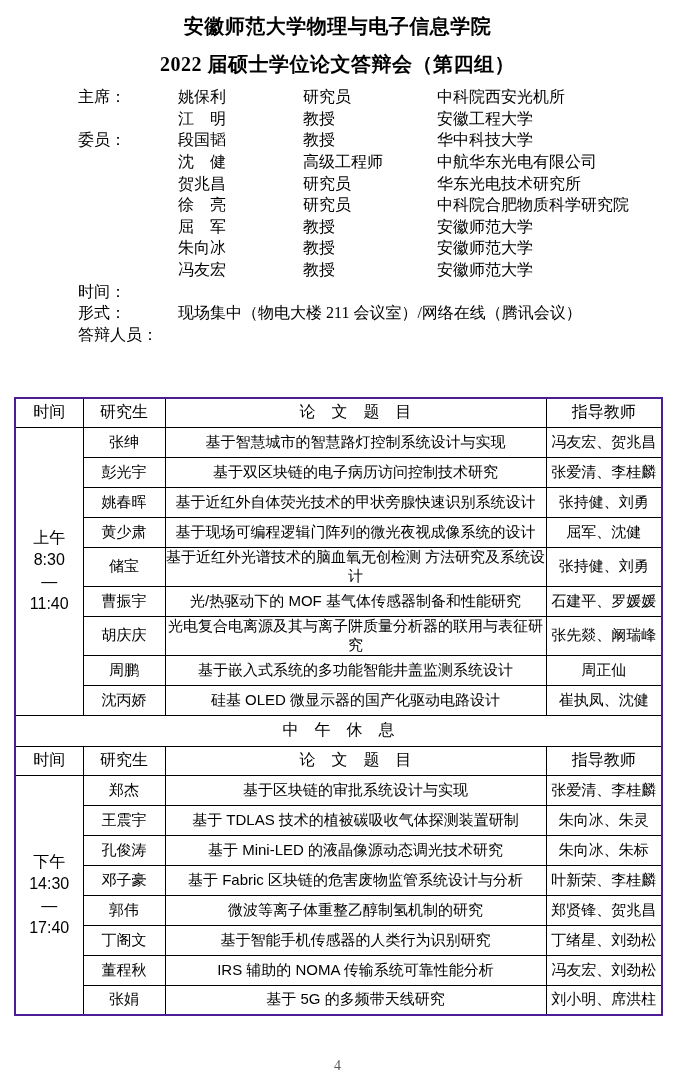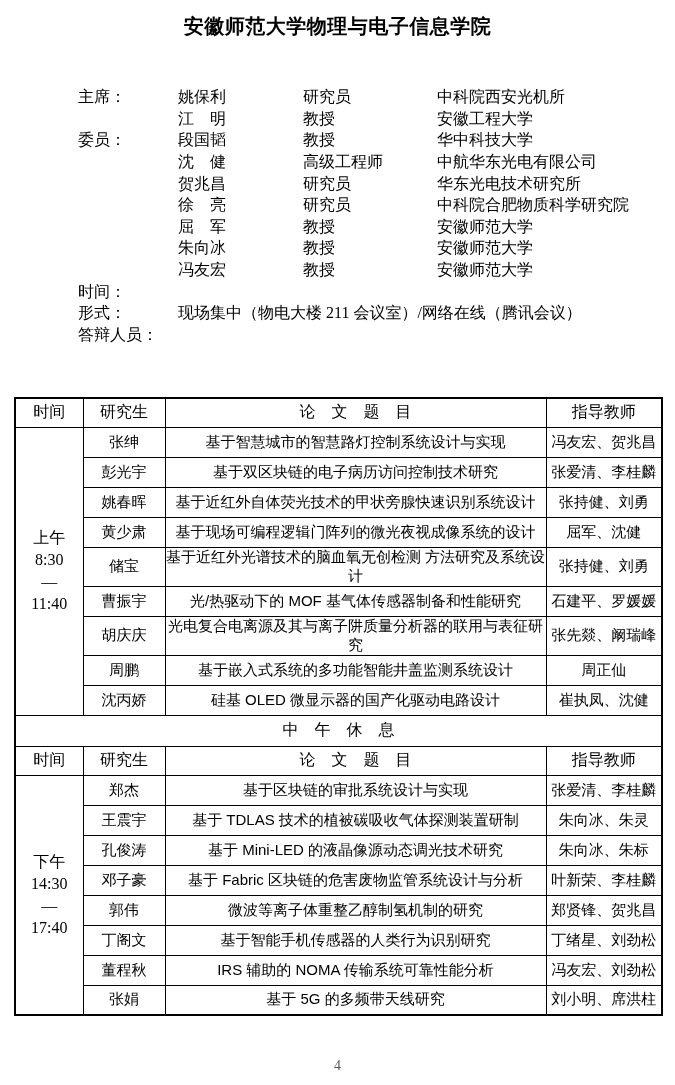--- a/index.html
+++ b/index.html
@@ -18,42 +18,43 @@
   .info-row { display:flex; height:21.6px; align-items:center; white-space:nowrap;gap:40px; }
   .i-label { width:60px; flex:none; }
   .i-name  { width:85px; flex:none; }
   .i-title { width:94px; flex:none; }
   .i-org   { flex:1; }
   .i-value { flex:1; }
 
   table.thesis-table {
     position:absolute; top:397px; left:14px; width:647px;
     border-collapse:collapse; table-layout:fixed;
-    border:2px solid #000000;
+    border:2px solid #4c1d95;
     font-family:"Liberation Sans","DejaVu Sans",sans-serif;
     font-size:15px;
   }
   .thesis-table td { border:1px solid #000; text-align:center; vertical-align:middle; padding:0; overflow:hidden; }
   .header-row td { height:29px; font-size:16px; }
   .data-row td { height:30px; }
   .c-title { text-align:left; padding-left:9px;margin-top:16px; }
   .c-time {
-    font-family:Liberation Serif, serif;
+    font-family:Liberation Sans, sans-serif;
     font-size:16px; line-height:22px;
   }
   .break-row td { height:31px; font-size:16px; }
 
   .page-num { position:absolute; bottom:11px; left:0; right:0; text-align:center; font-size:14px; color:#595959; }
 </style>
 </head>
 <body>
 
 <div class="page">
 
   <div class="doc-title t1">安徽师范大学物理与电子信息学院</div>
+  <div class="doc-title t2">2022 届硕士学位论文答辩会（第四组）</div>
 
   <div class="info-block">
     <div class="info-row">
       <span class="i-label">主席：</span>
       <span class="i-name">姚保利</span>
       <span class="i-title">研究员</span>
       <span class="i-org">中科院西安光机所</span>
     </div>
     <div class="info-row">
       <span class="i-label"></span>

